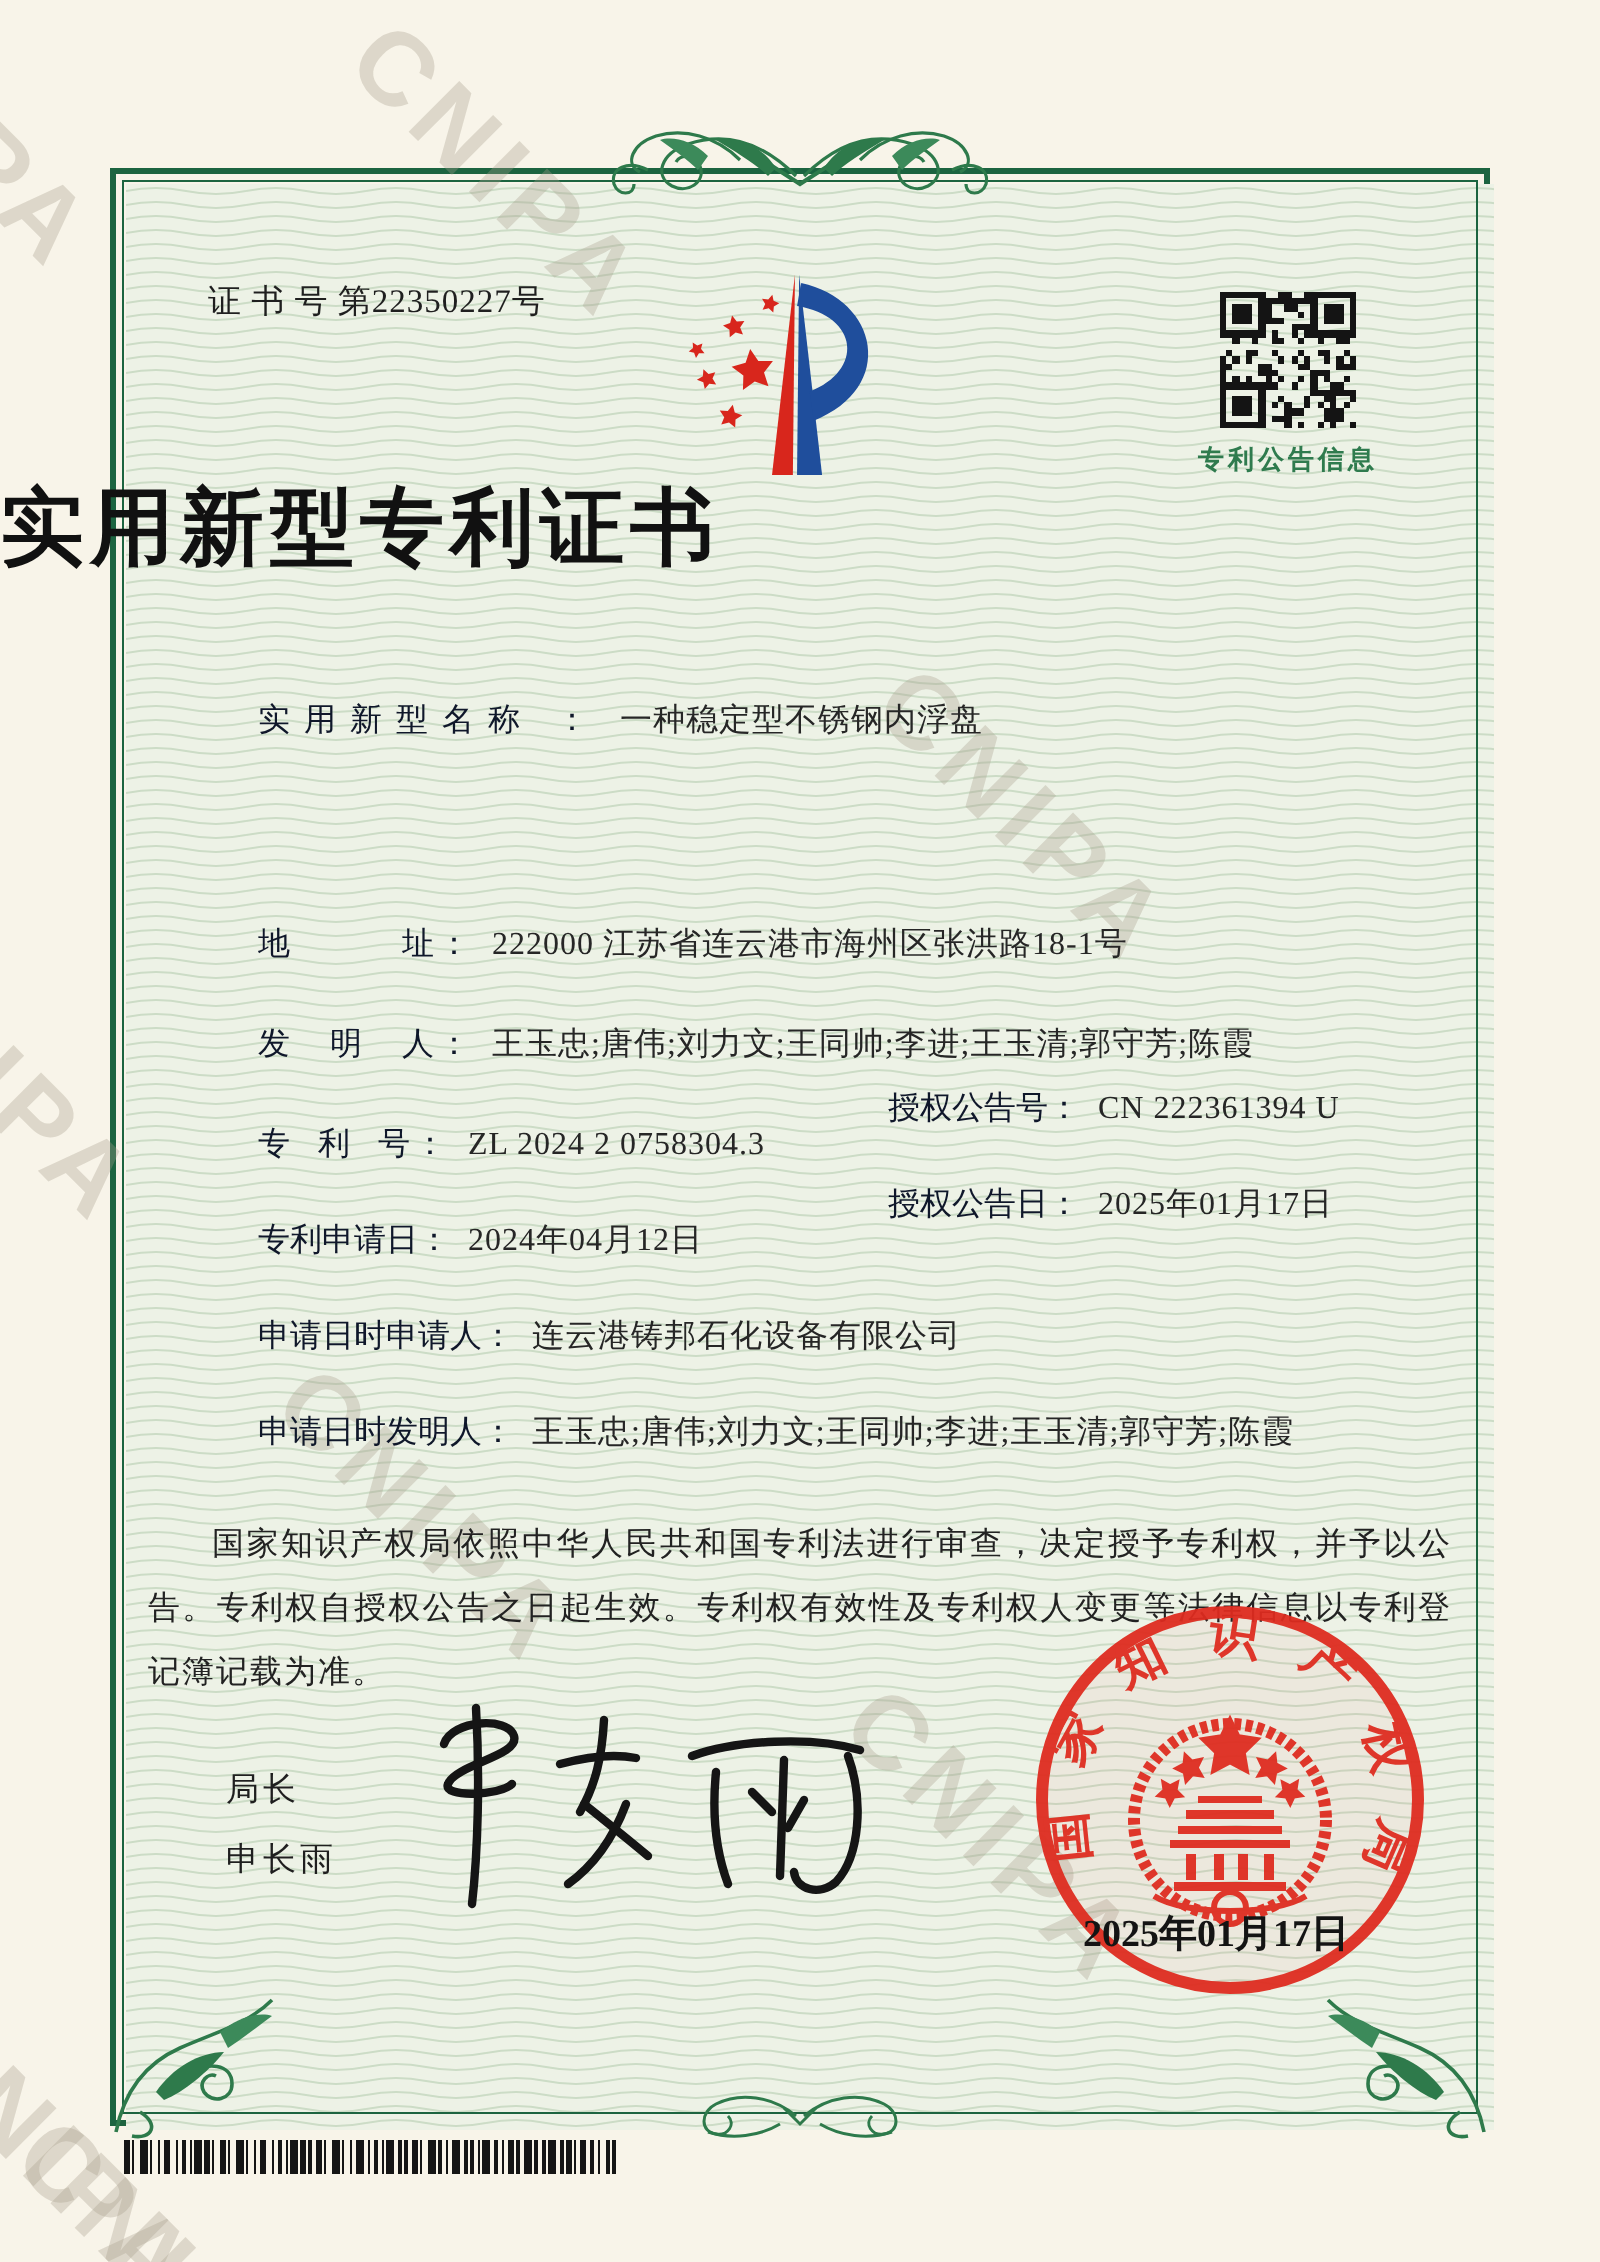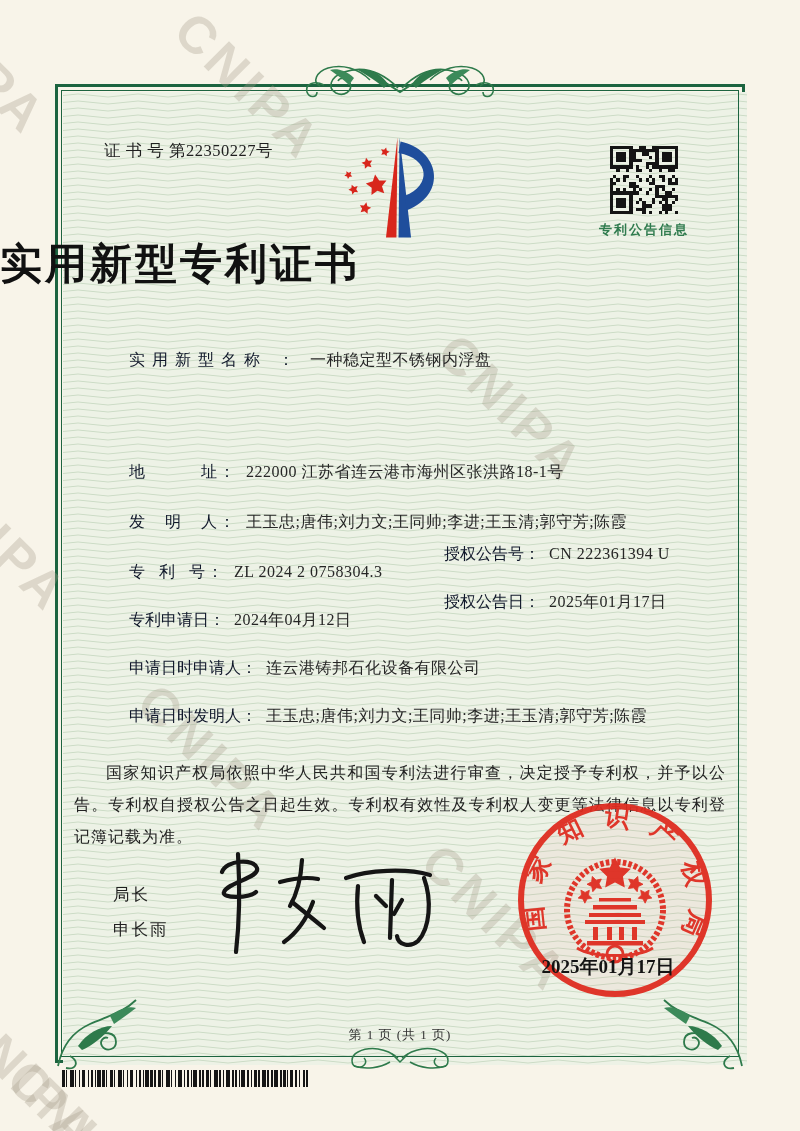--- a/index.html
+++ b/index.html
@@ -429,21 +429,20 @@
       <rect x="92" y="127" width="5" height="13" stroke="none"></rect>
       <rect x="104" y="127" width="5" height="13" stroke="none"></rect>
       <rect x="117" y="127" width="5" height="13" stroke="none"></rect>
       <rect x="72" y="141" width="56" height="4.5" stroke="none"></rect>
       <circle cx="100" cy="154" r="8" fill="none" stroke-width="3"></circle>
       <path d="M62 148 C78 158 122 158 138 148" fill="none" stroke-width="3"></path>
     </g>
   </svg>
   <div class="abs seal-date">2025年01月17日</div>
 
-  <div class="abs z3 footer">第 1 页 (共 1 页)</div>
 
   <div id="barcode" class="abs z3">
       <i style="left: 0px; width: 2.6px;"></i>
       <i style="left: 3.9px; width: 1.3px;"></i>
       <i style="left: 7.8px; width: 3.9px;"></i>
       <i style="left: 13px; width: 1.3px;"></i>
       <i style="left: 16.9px; width: 1.3px;"></i>
       <i style="left: 19.5px; width: 3.9px;"></i>
       <i style="left: 26px; width: 1.3px;"></i>
       <i style="left: 28.6px; width: 2.6px;"></i>

